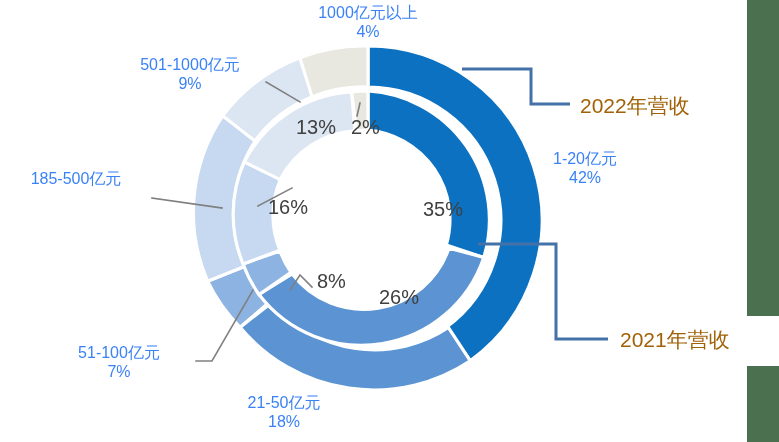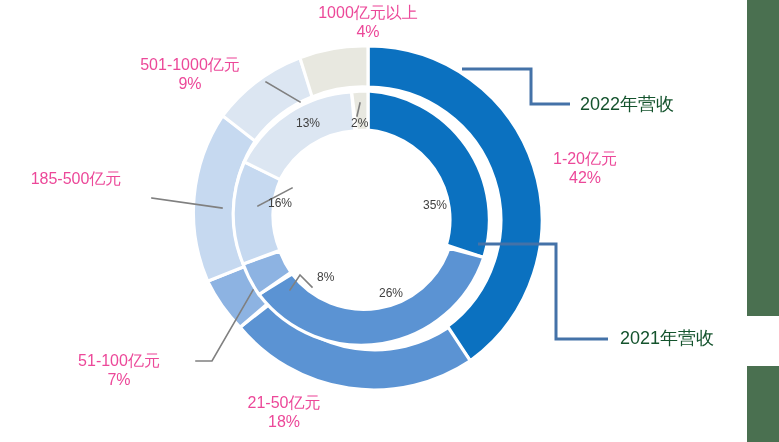--- a/index.html
+++ b/index.html
@@ -23,38 +23,38 @@
   }
   svg.chart {
     position: absolute;
     left: 0;
     top: 0;
     width: 779px;
     height: 442px;
   }
   .lbl {
     position: absolute;
-    color: #ec4899;
+    color: #3b82f6;
     font-size: 16px;
     line-height: 1.18;
     text-align: center;
     white-space: nowrap;
   }
   .lbl .cat { display: block; }
   .lbl .pct { display: block; }
   .pct-only {
     position: absolute;
     color: #404040;
-    font-size: 12px;
+    font-size: 20px;
     white-space: nowrap;
   }
   .callout {
     position: absolute;
-    color: #14532d;
-    font-size: 18px;
+    color: #a16207;
+    font-size: 21px;
     white-space: nowrap;
   }
   .edgebar {
     position: absolute;
     background: #4a7050;
   }
 </style>
 </head>
 <body>
 
@@ -101,21 +101,21 @@
 
   <div class="lbl" style="left: 110px; top: 56px; width: 160px;">
     <span class="cat">501-1000亿元</span>
     <span class="pct">9%</span>
   </div>
 
   <div class="lbl" style="left: 0px; top: 170px; width: 152px;">
     <span class="cat">185-500亿元</span>
   </div>
 
-  <div class="lbl" style="left: 42px; top: 344px; width: 154px; margin-top: 8px;">
+  <div class="lbl" style="left: 42px; top: 344px; width: 154px;">
     <span class="cat">51-100亿元</span>
     <span class="pct">7%</span>
   </div>
 
   <div class="lbl" style="left: 204px; top: 394px; width: 160px;">
     <span class="cat">21-50亿元</span>
     <span class="pct">18%</span>
   </div>
 
   <div class="lbl" style="left: 520px; top: 150px; width: 130px;">

